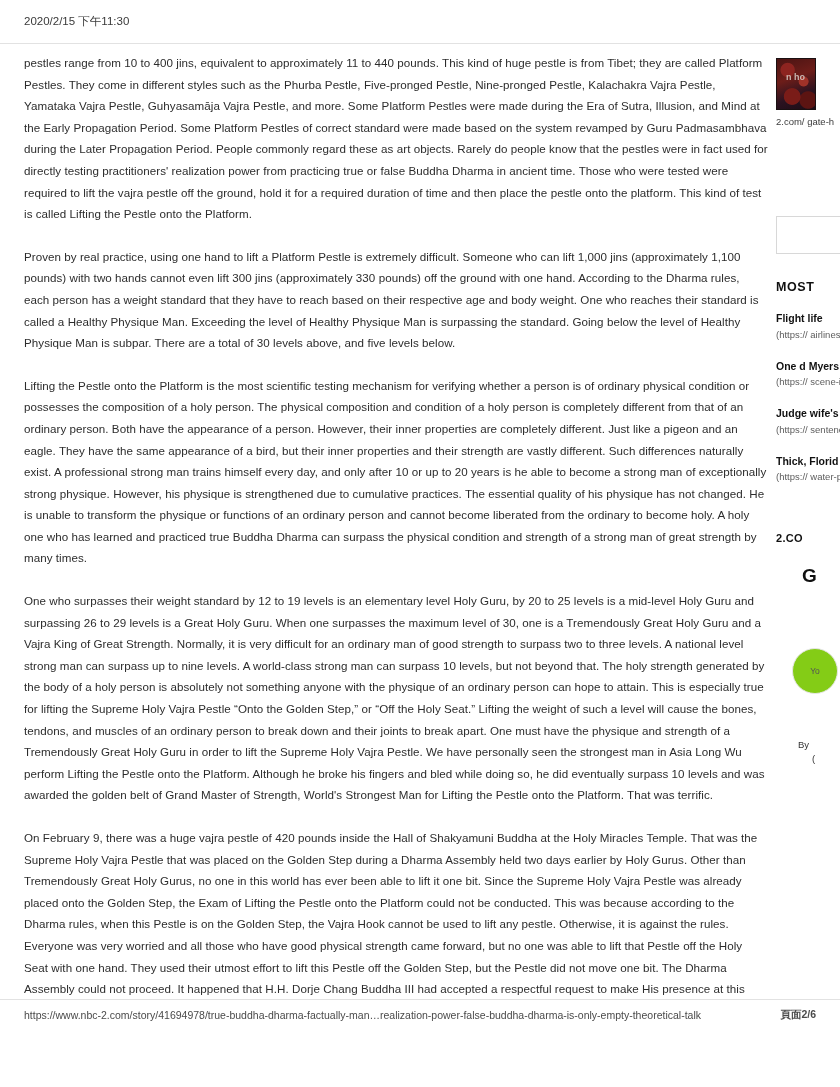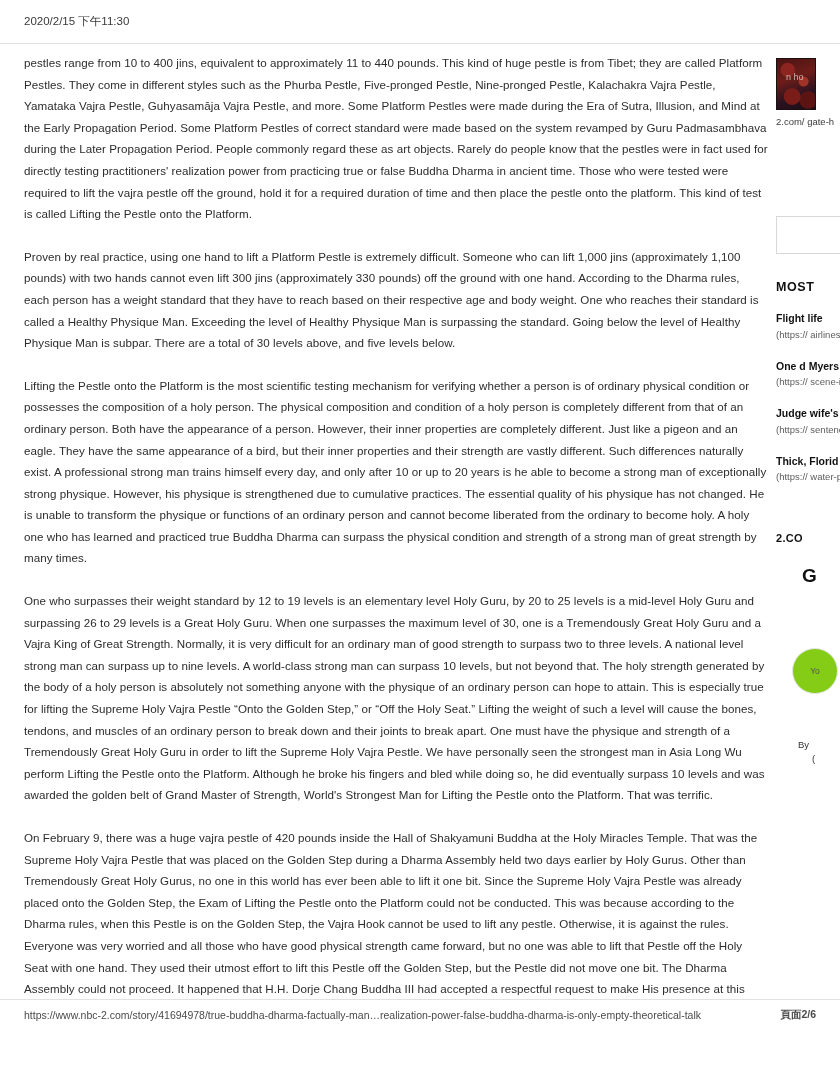--- a/index.html
+++ b/index.html
@@ -111,21 +111,21 @@
       radial-gradient(circle at 40% 75%, #7a1c18 0 18%, transparent 20%),
       radial-gradient(circle at 82% 82%, #5c1412 0 16%, transparent 18%),
       linear-gradient(160deg, #4a1413 0%, #6d1d19 38%, #2b1220 70%, #1d0d16 100%);
     position: relative;
   }
   .sb-thumb .tw {
     position: absolute;
     left: 9px; top: 13px;
     color: #d9cfc9;
     font-size: 9px;
-    font-weight: 400;
+    font-weight: 700;
     line-height: 11px;
     opacity: .85;
   }
   .sb-cap {
     margin-top: 5px;
     font-size: 9.5px;
     line-height: 13px;
     color: #3b3b3b;
     word-break: break-all;
   }

